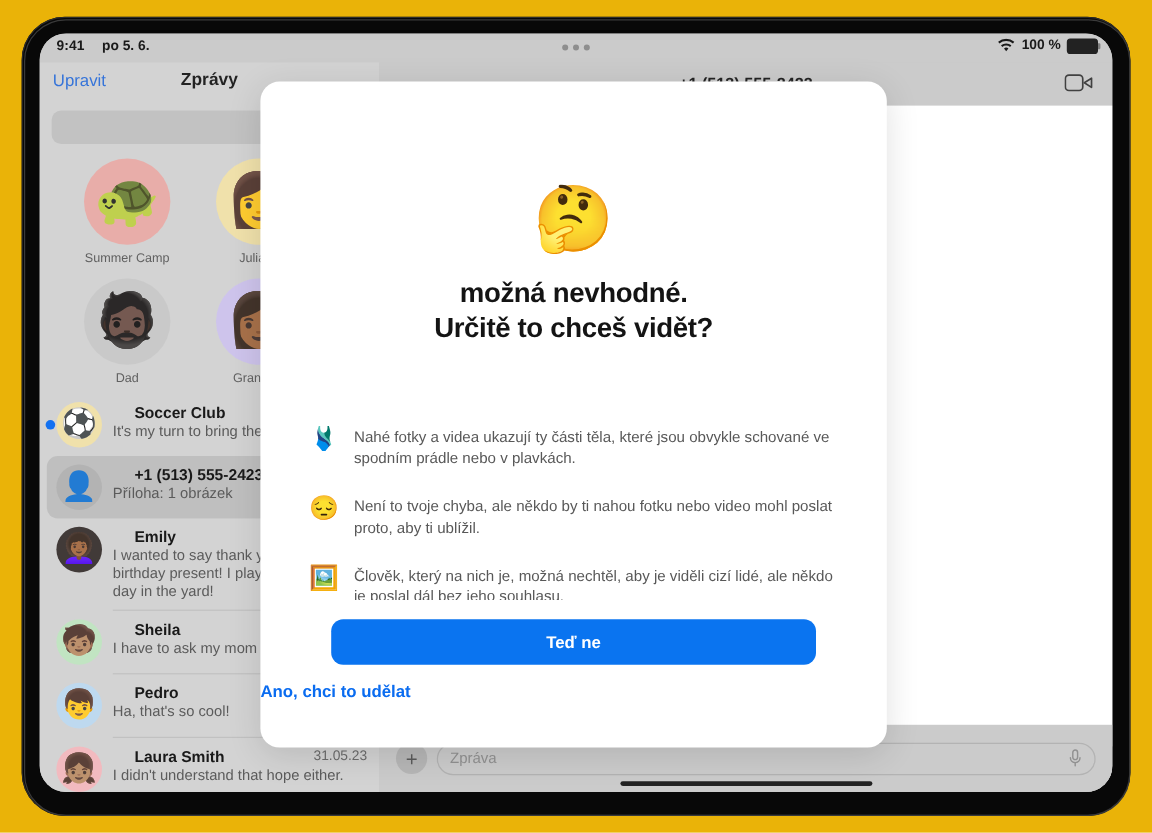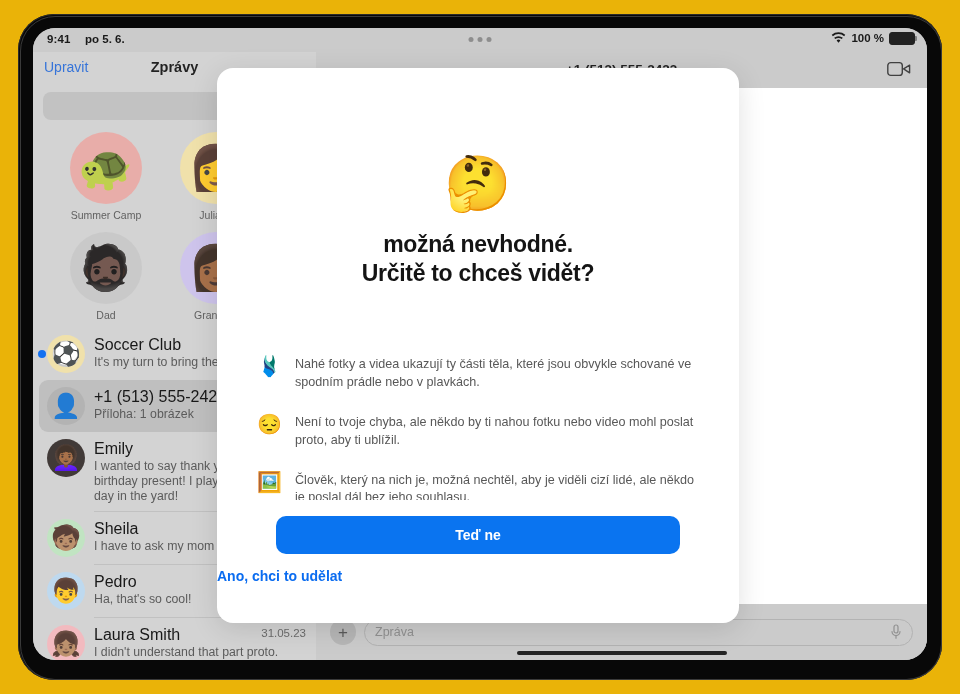--- a/index.html
+++ b/index.html
@@ -164,22 +164,22 @@
   }
   .conv-av {
     width: 38px; height: 38px; border-radius: 50%;
     flex: 0 0 38px;
     display: flex; align-items: center; justify-content: center;
     font-size: 24px; line-height: 1; overflow: hidden;
     position: relative;
   }
   .conv-body { flex: 1 1 auto; min-width: 0; padding-top: 1px; }
   .conv-name {
-    font-size: 16px; font-weight: normal; color: #101010;
-    white-space: nowrap; overflow: hidden;
+    font-size: 13px; font-weight: bold; color: #101010;
+    white-space: nowrap; overflow: hidden; margin-left: 18px;
   }
   .conv-prev {
     font-size: 12.3px; color: #555; line-height: 1.23;
     margin-top: 1px;
     overflow: hidden;
   }
   .conv-time {
     position: absolute; right: 10px; top: 9px;
     font-size: 11.5px; color: #666;
   }
@@ -406,21 +406,21 @@
             <div class="conv-body">
               <div class="conv-name">Pedro</div>
               <div class="conv-prev">Ha, that's so cool!</div>
             </div>
           </div>
           <div class="conv-sep"></div>
           <div class="conv">
             <div class="conv-av" style="background:#f2b8bd">👧🏽</div>
             <div class="conv-body">
               <div class="conv-name">Laura Smith</div>
-              <div class="conv-prev">I didn't understand that part proto.</div>
+              <div class="conv-prev">I didn't understand that hope either.</div>
             </div>
             <div class="conv-time">31.05.23</div>
           </div>
         </div>
     </div>
 
     <div class="detail">
       <div class="detail-header">
         <div class="detail-title">+1 (513) 555-2423</div>
         <svg class="facetime-ico" viewBox="0 0 24 16">

